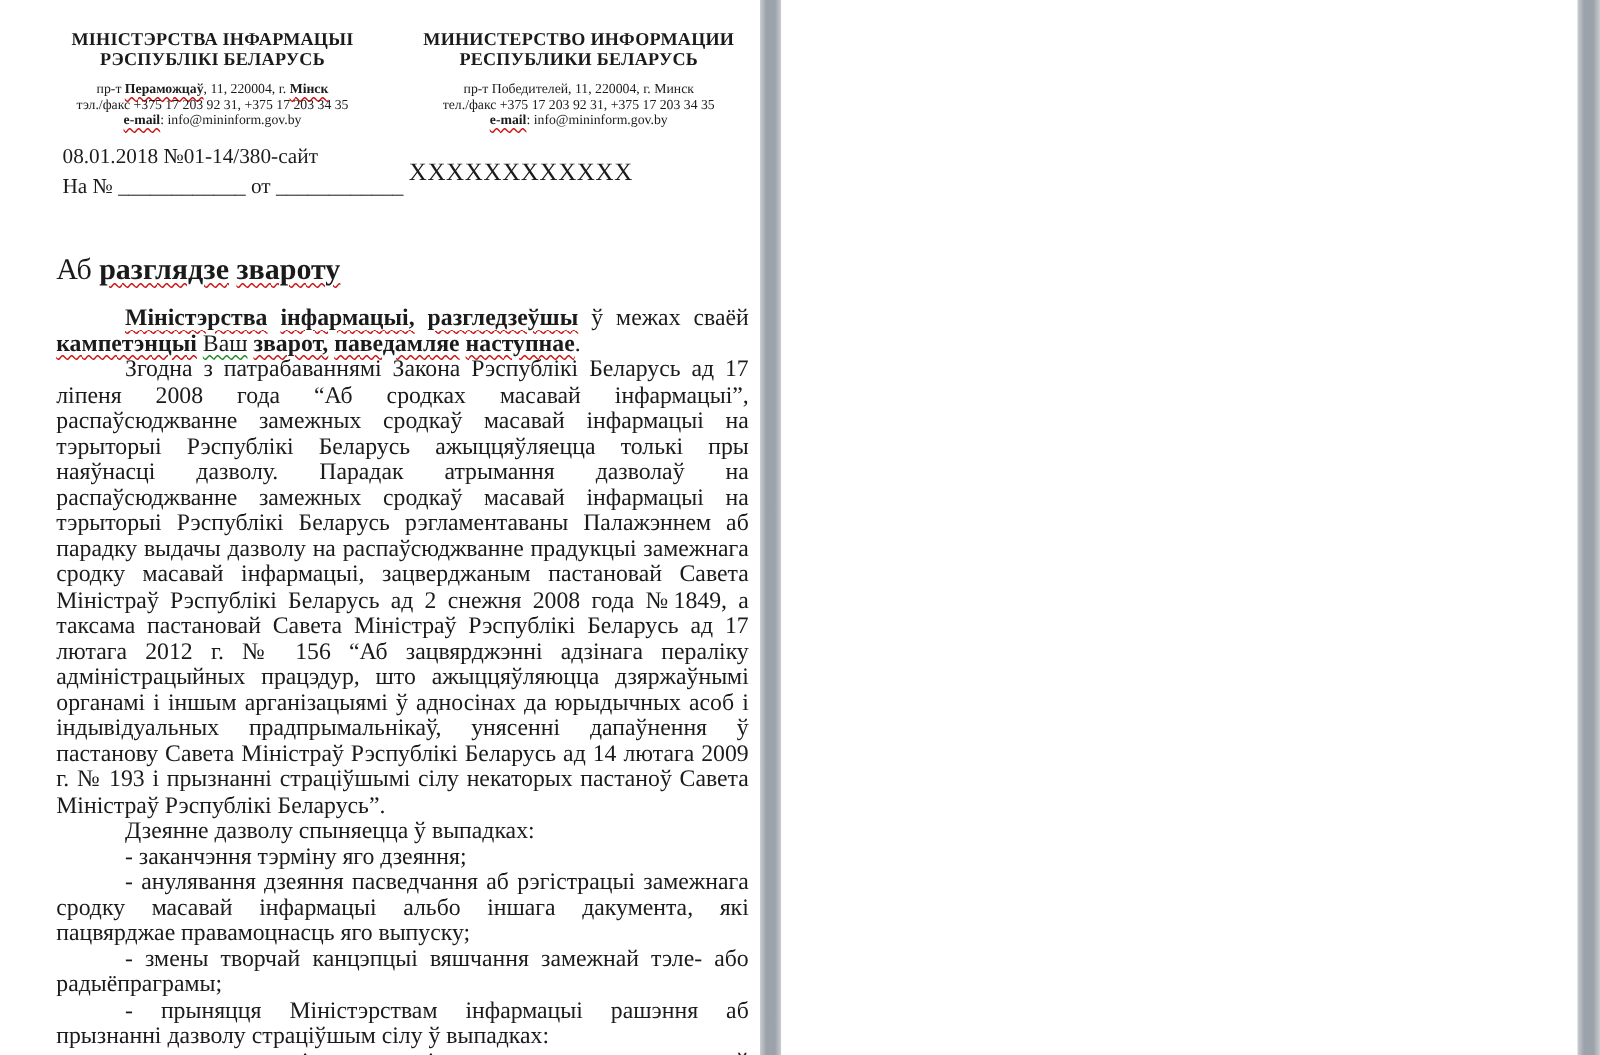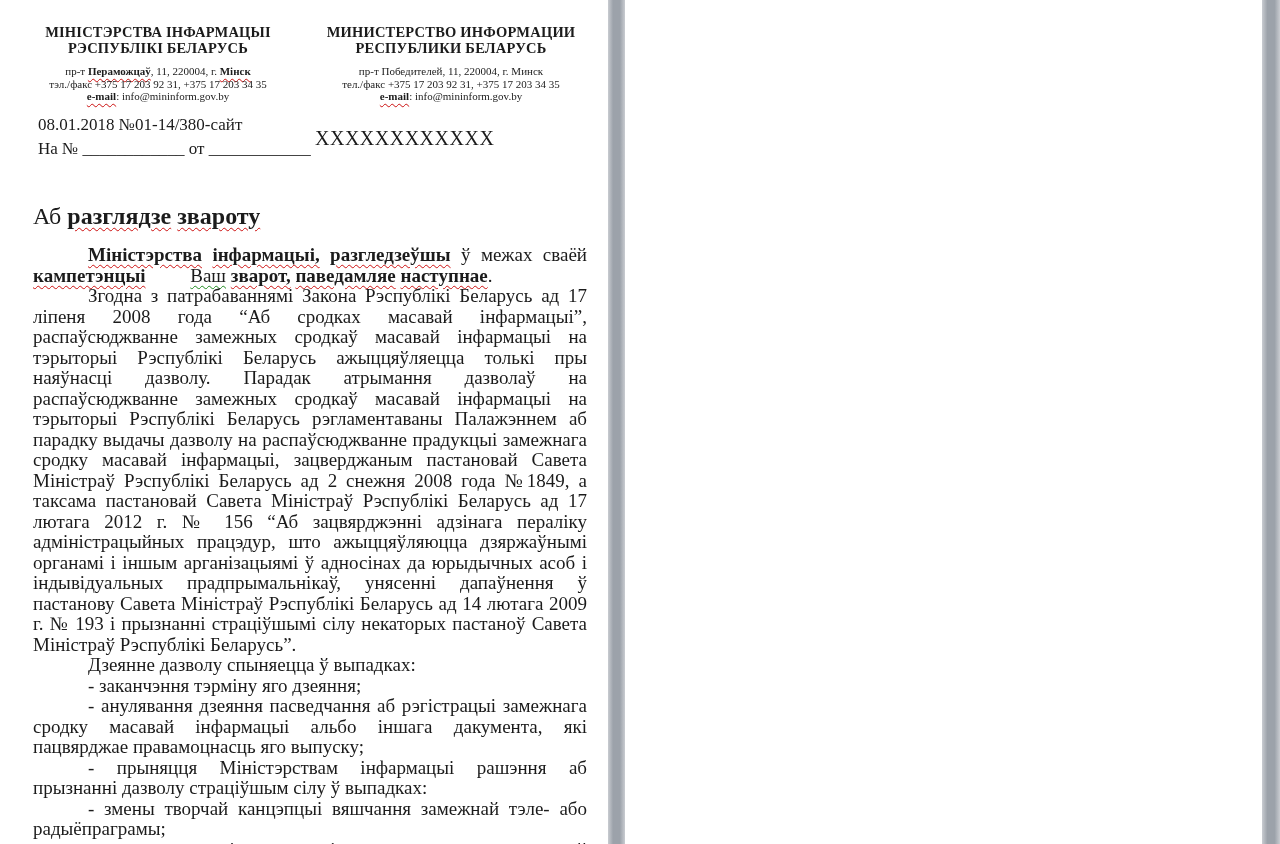--- a/index.html
+++ b/index.html
@@ -7,21 +7,21 @@
     width: 1280px; height: 844px;
     position: relative;
     background: #ffffff;
     font-family: "Liberation Serif", "DejaVu Serif", serif;
     color: #1b1b1b;
     overflow: hidden;
   }
   .page {
     position: absolute; top: 0; height: 844px; background: #ffffff;
   }
-  .page-left  { left: 0;   width: 508px; }
+  .page-left  { left: 12px;   width: 508px; }
   .page-right { left: 625px; width: 637px; }
   .strip {
     position: absolute; top: 0; height: 844px;
     background: linear-gradient(90deg, #c9ccd1 0%, #9ca2aa 30%, #9ca2aa 70%, #c9ccd1 100%);
   }
   .strip-mid   { left: 608px;  width: 17px; }
   .strip-right { left: 1262px; width: 18px; }
 
   
   .org-header {
@@ -51,21 +51,20 @@
     text-decoration-thickness: 1px;
     text-underline-offset: 3px;
     font-weight: bold;
   }
   .sq-green {
     text-decoration: underline;
     text-decoration-style: wavy;
     text-decoration-color: #1f8a1f;
     text-decoration-thickness: 1px;
     text-underline-offset: 3px;
-    margin-left: 40px;
   }
 </style>
 </head>
 <body>
 
 <div class="page page-left">
 
   <div class="org-header">
     <div class="org-col org-col-left">
       <div class="org-title">
@@ -99,22 +98,22 @@
   <div class="addressee">ХХХХХХХХХХХХ</div>
 
   <div class="subject"><span>Аб </span><span class="sq-red">разглядзе</span><span> </span><span class="sq-red">звароту</span></div>
 
   <div class="body-text body1">
     <p><span class="sq-red">Міністэрства</span><span> </span><span class="sq-red">інфармацыі,</span><span> </span><span class="sq-red">разгледзеўшы</span><span> ў межах сваёй </span><span class="sq-red">кампетэнцыі</span><span> </span><span class="sq-green">Ваш</span><span> </span><span class="sq-red">зварот,</span><span> </span><span class="sq-red">паведамляе</span><span> </span><span class="sq-red">наступнае</span><span>.</span></p>
     <p>Згодна з патрабаваннямі Закона Рэспублікі Беларусь ад 17 ліпеня 2008 года “Аб сродках масавай інфармацыі”, распаўсюджванне замежных сродкаў масавай інфармацыі на тэрыторыі Рэспублікі Беларусь ажыццяўляецца толькі пры наяўнасці дазволу. Парадак атрымання дазволаў на распаўсюджванне замежных сродкаў масавай інфармацыі на тэрыторыі Рэспублікі Беларусь рэгламентаваны Палажэннем аб парадку выдачы дазволу на распаўсюджванне прадукцыі замежнага сродку масавай інфармацыі, зацверджаным пастановай Савета Міністраў Рэспублікі Беларусь ад 2 снежня 2008 года №1849, а таксама пастановай Савета Міністраў Рэспублікі Беларусь ад 17 лютага 2012 г. № 156 “Аб зацвярджэнні адзінага пераліку адміністрацыйных працэдур, што ажыццяўляюцца дзяржаўнымі органамі і іншым арганізацыямі ў адносінах да юрыдычных асоб і індывідуальных прадпрымальнікаў, унясенні дапаўнення ў пастанову Савета Міністраў Рэспублікі Беларусь ад 14 лютага 2009 г. № 193 і прызнанні страціўшымі сілу некаторых пастаноў Савета Міністраў Рэспублікі Беларусь”.</p>
     <p>Дзеянне дазволу спыняецца ў выпадках:</p>
     <p>- заканчэння тэрміну яго дзеяння;</p>
     <p>- анулявання дзеяння пасведчання аб рэгістрацыі замежнага сродку масавай інфармацыі альбо іншага дакумента, які пацвярджае правамоцнасць яго выпуску;</p>
+    <p>- змены творчай канцэпцыі вяшчання замежнай тэле- або радыёпраграмы;</p>
     <p>- прыняцця Міністэрствам інфармацыі рашэння аб прызнанні дазволу страціўшым сілу ў выпадках:</p>
-    <p>- змены творчай канцэпцыі вяшчання замежнай тэле- або радыёпраграмы;</p>
     <p>- неадпаведнасці прадукцыі замежнага сродку масавай інфармацыі патрабаванням, прадугледжаным для выдачы дазволу.</p>
   </div>
 </div>
 
 <div class="strip strip-mid"></div>
 
 <div class="page page-right">
   
 
   

